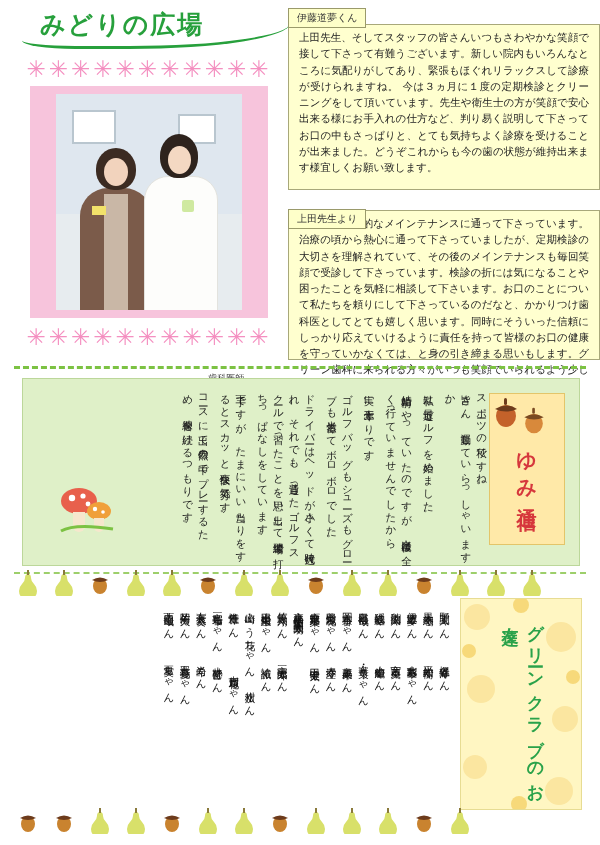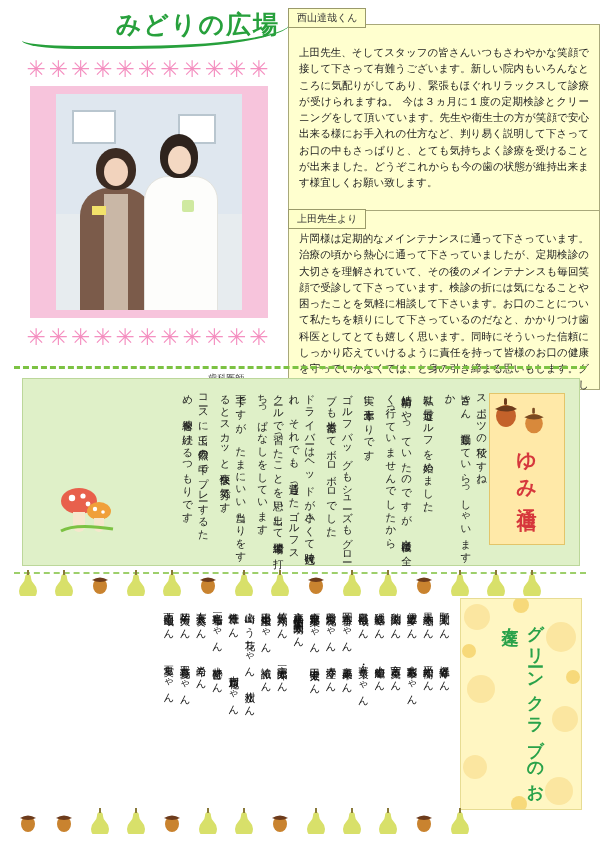--- a/index.html
+++ b/index.html
@@ -10,21 +10,21 @@
     position:relative;
     overflow:hidden;
   }
   .page{position:absolute;left:0;top:0;width:600px;height:845px;}
 
   
   .title{
     position:absolute;left:40px;top:8px;width:240px;height:34px;
     font-size:25px;color:#27a03c;font-weight:bold;
     letter-spacing:2px;
-    text-align:right;
+    text-align:left;
     font-family:Liberation Sans, sans-serif;
   }
   .title-swoosh{
     position:absolute;left:22px;top:6px;width:268px;height:40px;
     border:3px solid #27a03c;border-top:none;border-left:none;border-right:none;
     border-radius:0 0 60% 20%;
   }
 
   
   .photo-card{
@@ -75,21 +75,21 @@
 
   
   .letter-tab{
     position:absolute;
     background:#feffc9;border:1px solid #9a9a6b;
     font-size:10px;color:#333;padding:2px 8px;z-index:3;
   }
   .letter-box{
     position:absolute;
     background:#ffffcf;border:1px solid #a8a87a;
-    padding:19px 10px;
+    padding:4px 10px;
     font-size:10.5px;line-height:1.55;color:#222;
     text-align:justify;
   }
   #letter1-tab{left:288px;top:8px;}
   #letter1{left:288px;top:24px;width:290px;height:156px;}
   #letter2-tab{left:288px;top:194px;margin-top:15px;}
   #letter2{left:288px;top:210px;width:290px;height:140px;}
 
   
   .divider{
@@ -183,21 +183,21 @@
       <div class="caption-cols">
         <span>片岡　珠子様と上田</span>
         <span>
           <span class="small">歯科医師</span>
           <span>祥佳</span>
         </span>
       </div>
     </div>
   </div>
 
-  <div class="letter-tab" id="letter1-tab">西山達哉くん</div>
+  <div class="letter-tab" id="letter1-tab">伊藤道夢くん</div>
   <div class="letter-box" id="letter1">上田先生、そしてスタッフの皆さんいつもさわやかな笑顔で接して下さって有難うございます。新しい院内もいろんなところに気配りがしてあり、緊張もほぐれリラックスして診療が受けられますね。
 今は３ヵ月に１度の定期検診とクリーニングをして頂いています。先生や衛生士の方が笑顔で安心出来る様にお手入れの仕方など、判り易く説明して下さってお口の中もさっぱりと、とても気持ちよく診療を受けることが出来ました。どうぞこれからも今の歯の状態が維持出来ます様宜しくお願い致します。</div>
 
   <div class="letter-tab" id="letter2-tab">上田先生より</div>
   <div class="letter-box" id="letter2">片岡様は定期的なメインテナンスに通って下さっています。治療の頃から熱心に通って下さっていましたが、定期検診の大切さを理解されていて、その後のメインテナンスも毎回笑顔で受診して下さっています。検診の折には気になることや困ったことを気軽に相談して下さいます。お口のことについて私たちを頼りにして下さっているのだなと、かかりつけ歯科医としてとても嬉しく思います。同時にそういった信頼にしっかり応えていけるように責任を持って皆様のお口の健康を守っていかなくては、と身の引き締まる思いもします。グリーン歯科に来られる方々がいつも笑顔でいられるよう少しでもお手伝いできればと思います。</div>
 
   <div class="divider"></div>
 
   <div class="yumi-panel">
     <svg class="mushroom" viewBox="0 0 56 56" width="56" height="56">

